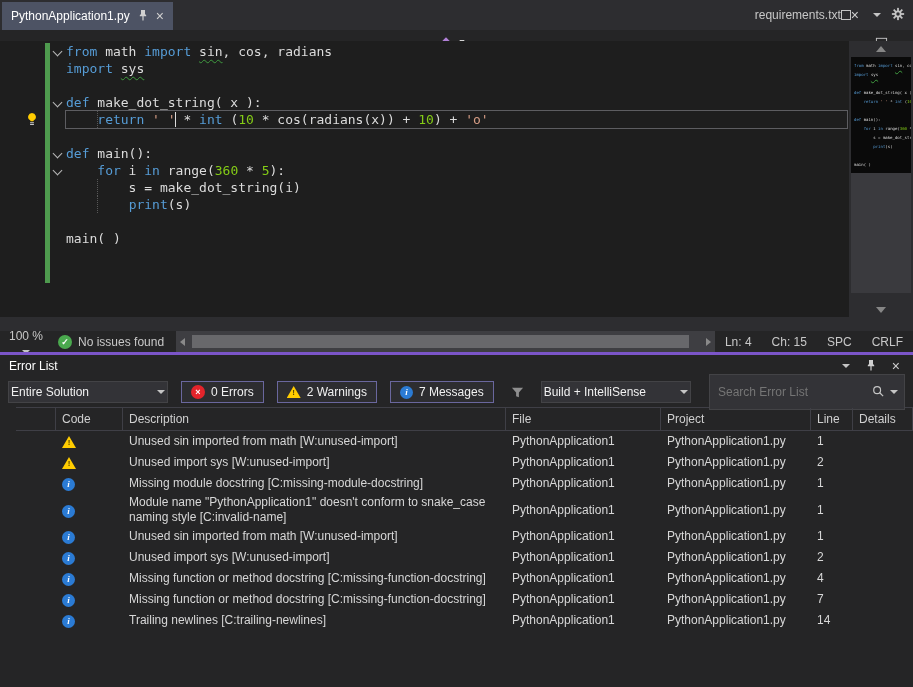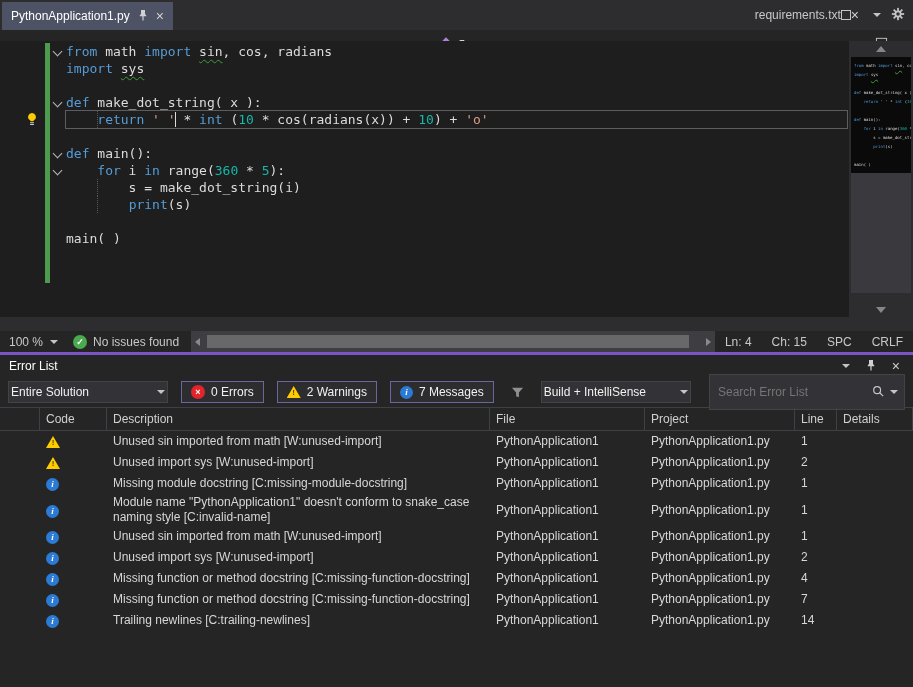--- a/index.html
+++ b/index.html
@@ -33,35 +33,35 @@
   .fold{position:absolute;left:54px;width:6px;height:6px;border-right:1.5px solid #b8b8b8;border-bottom:1.5px solid #b8b8b8;transform:rotate(45deg);}
   .bulb{position:absolute;left:25px;width:14px;height:15px;}
   .code{position:absolute;left:66px;top:2px;right:66px;font:13px/17px "DejaVu Sans Mono",monospace;white-space:pre;color:#dcdcdc;}
   .cl{height:17px;position:relative;}
   .cl-current{outline:1px solid #5d5d61;}
   .cl-current .caret{position:absolute;top:1px;width:1px;height:15px;background:#dcdcdc;}
   .iguide{position:absolute;top:0;bottom:0;border-left:1px dotted #585858;}
   .tok-k{color:#569cd6;}
   .tok-d{color:#dcdcdc;}
   .tok-s{color:#d69d85;}
-  .tok-n{color:#14b8a6;}
+  .tok-n{color:#84cc16;}
   .tok-u{color:#dcdcdc;text-decoration-line:underline;text-decoration-style:wavy;text-decoration-color:#3f9b3f;text-decoration-thickness:1px;text-underline-offset:3px;}
 
   
   .map{position:absolute;right:0;top:0;bottom:0;width:64px;background:#2d2d30;}
   .map .car-up{margin:5px auto 5px;}
   .map-thumbnail{margin:0 2px;background:#0a0a0a;padding:4px 3px;overflow:hidden;}
   .ml{font:4px/9px "DejaVu Sans Mono",monospace;white-space:pre;height:9px;}
   .map-fill{margin:0 2px;height:120px;background:#3a3a3e;}
   .map-down{position:absolute;bottom:4px;left:50%;transform:translateX(-50%);width:0;height:0;
             border-left:5px solid transparent;border-right:5px solid transparent;border-top:6px solid #868686;}
 
   
   .statusrow{position:absolute;top:331px;left:0;right:0;height:21px;background:#252526;display:flex;align-items:center;}
-  .zoom{display:flex;align-items:center;gap:7px;padding:0 11px 0 9px;color:#c8c8c8;}
+  .zoom{display:flex;align-items:center;gap:7px;padding:0 11px 0 9px;color:#c8c8c8;flex-direction:column;}
   .health{display:flex;align-items:center;gap:6px;padding:0 12px 0 4px;color:#c8c8c8;}
   .ok-ico{display:inline-block;width:14px;height:14px;border-radius:50%;background:#4aa94e;color:#fff;
           font:bold 9px/14px "Liberation Sans",sans-serif;text-align:center;}
   .hscroll{flex:1;align-self:stretch;background:#3e3e42;position:relative;display:flex;align-items:center;}
   .hs-left{position:absolute;left:4px;width:0;height:0;border-top:4px solid transparent;border-bottom:4px solid transparent;border-right:5px solid #8a8a8a;}
   .hs-right{position:absolute;right:4px;width:0;height:0;border-top:4px solid transparent;border-bottom:4px solid transparent;border-left:5px solid #8a8a8a;}
   .hs-thumb{position:absolute;left:16px;right:26px;top:4px;bottom:4px;background:#68686b;}
   .stat{padding:0 10px;color:#c8c8c8;white-space:nowrap;}
 
   
@@ -79,21 +79,21 @@
   .filter-btn{height:22px;border:1px solid #6a679e;background:#2d2d30;display:flex;align-items:center;gap:6px;padding:0 9px;color:#f1f1f1;box-sizing:border-box;}
   .plain-btn{display:flex;align-items:center;padding:0 4px;}
   .searchbox{margin-left:auto;width:196px;height:36px;background:#333337;border:1px solid #434346;display:flex;align-items:center;padding:0 6px;gap:6px;box-sizing:border-box;}
   .searchbox input{flex:1;background:transparent;border:none;outline:none;color:#a6a6a6;font:12px "Liberation Sans",sans-serif;min-width:0;}
   .ico-err{display:inline-block;width:14px;height:14px;border-radius:50%;background:#e3242b;color:#fff;font:bold 9px/14px "Liberation Sans",sans-serif;text-align:center;}
   .ico-warn{display:inline-block;width:14px;height:12px;clip-path:polygon(50% 0,100% 100%,0 100%);background:#fc0;
             color:#5c4a00;font:bold 8px/13px "Liberation Sans",sans-serif;text-align:center;}
   .ico-info{display:inline-block;width:13px;height:13px;border-radius:50%;background:#2b7bd4;color:#fff;
             font:italic bold 9px/13px "Liberation Serif",serif;text-align:center;}
 
-  .el-head,.el-row{display:grid;grid-template-columns:40px 67px 383px 155px 150px 42px 1fr;}
+  .el-head,.el-row{display:grid;grid-template-columns:40px 67px 383px 155px 150px 42px 1fr;margin-left:16px;}
   .el-head{height:22px;border-top:1px solid #3f3f46;border-bottom:1px solid #3f3f46;color:#d0d0d0;background:#252526;}
   .el-head > div{padding:0 6px;border-right:1px solid #3f3f46;display:flex;align-items:center;}
   .el-rows{overflow:hidden;}
   .el-row{align-items:center;min-height:21px;color:#d7d7d7;}
   .el-c{padding:1px 6px;line-height:15px;}
   .el-c-desc{overflow-wrap:break-word;}
 </style>
 </head>
 <body>
 

